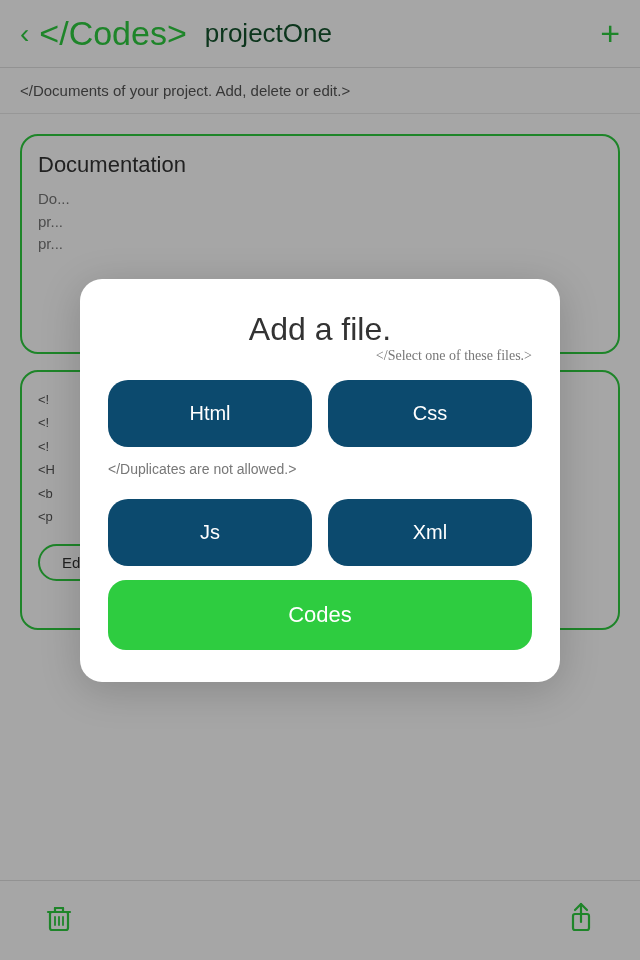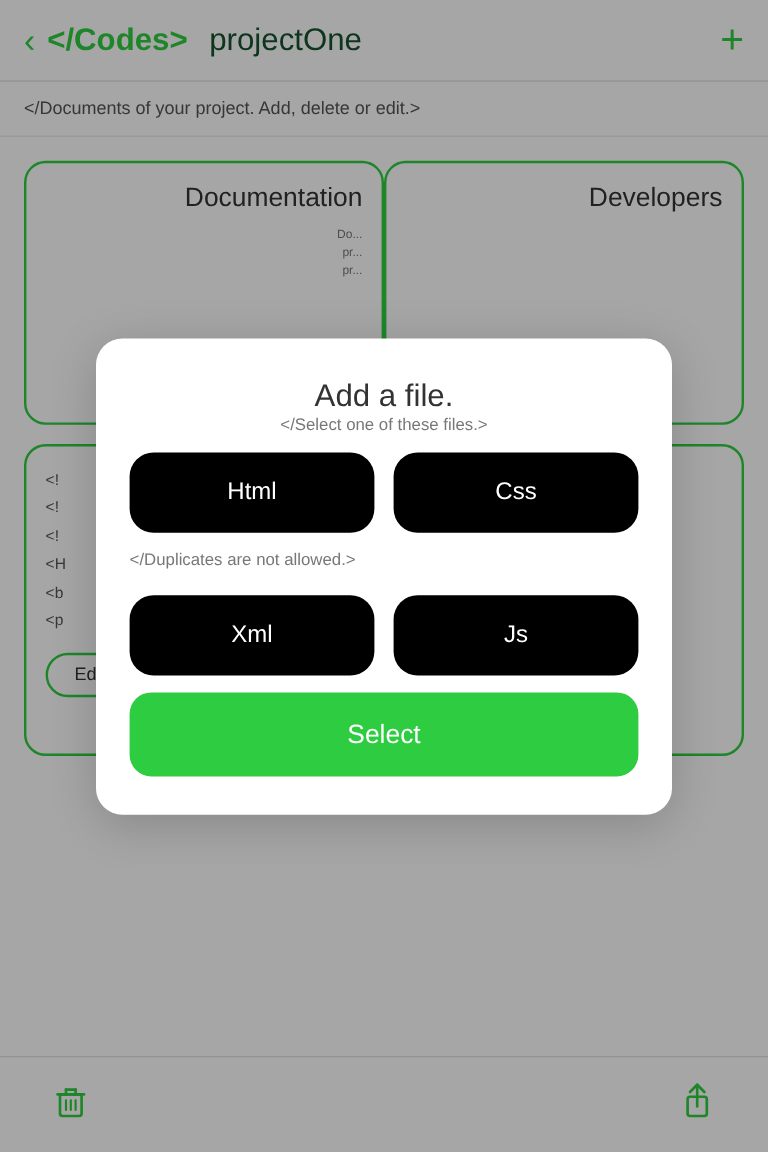--- a/index.html
+++ b/index.html
@@ -27,22 +27,22 @@
       gap: 10px;
     }
     .header-back {
       color: #2ecc40;
       font-size: 28px;
       font-weight: 300;
       cursor: pointer;
     }
     .header-title-code {
       color: #2ecc40;
-      font-size: 26px;
-      font-weight: 700;
+      font-size: 34px;
+      font-weight: 400;
     }
     .header-title-project {
       color: #14532d;
       font-size: 26px;
       font-weight: 400;
       margin-left: 8px;
     }
     .header-plus {
       color: #2ecc40;
       font-size: 34px;
@@ -61,42 +61,40 @@
     
     .main-content {
       padding: 20px;
       position: relative;
     }
 
     
     .cards-row {
       display: flex;
       margin-bottom: 16px;
-      text-align: right;
     }
     .card {
       flex: 1;
       border: 2px solid #2ecc40;
       border-radius: 18px;
       padding: 16px;
       min-height: 220px;
       position: relative;
       background: #fff;
     }
     .card-title {
       font-size: 22px;
       font-weight: 500;
       color: #333;
       margin-bottom: 10px;
     }
     .card-text {
-      font-size: 10px;
+      font-size: 15px;
       color: #777;
       line-height: 1.5;
-      margin-left: 48px;
     }
     .card-arrow {
       position: absolute;
       bottom: 12px;
       left: 50%;
       transform: translateX(-50%);
       width: 32px;
       height: 32px;
       border: 2px solid #ccc;
       border-radius: 50%;
@@ -173,38 +171,39 @@
     
     .modal {
       background: #fff;
       border-radius: 22px;
       padding: 32px 28px;
       width: 480px;
       box-shadow: 0 8px 40px rgba(0,0,0,0.18);
     }
     .modal-title {
       text-align: center;
-      font-size: 26px;
+      font-size: 32px;
       color: #333;
       font-weight: 400;
     }
     .modal-hint {
-      text-align: center;
+      text-align: right;
       color: #777;
       font-size: 14px;
       margin-bottom: 16px;
+      font-family: Liberation Serif, serif;
     }
     .modal-buttons-row {
       display: flex;
       gap: 16px;
       margin-bottom: 14px;
     }
     .modal-btn-green {
       flex: 1;
-      background: #000000;
+      background: #0c4a6e;
       color: #fff;
       border: none;
       border-radius: 20px;
       padding: 22px 10px;
       font-size: 20px;
       font-weight: 500;
       cursor: pointer;
     }
     .modal-hint2 {
       color: #777;
@@ -244,24 +243,20 @@
 <div class="subtitle">&lt;/Documents of your project. Add, delete or edit.&gt;</div>
 
 <div class="main-content">
 
   <div class="cards-row">
     <div class="card">
       <div class="card-title">Documentation</div>
       <div class="card-text">Do...<br>pr...<br>pr...</div>
       <div class="card-arrow">›</div>
     </div>
-    <div class="card">
-      <div class="card-title">Developers</div>
-      <div class="card-arrow">›</div>
-    </div>
   </div>
 
   <div class="card-second">
     <div class="card-second-text">
       &lt;!<br>&lt;!<br>&lt;!<br>&lt;H<br>&lt;b<br>&lt;p
     </div>
     <div class="card-buttons">
       <button class="btn-outline">Edit</button>
       <button class="btn-outline">Clear</button>
     </div>
@@ -274,26 +269,26 @@
     <div class="modal-hint">&lt;/Select one of these files.&gt;</div>
 
     <div class="modal-buttons-row">
       <button class="modal-btn-green">Html</button>
       <button class="modal-btn-green">Css</button>
     </div>
 
     <div class="modal-hint2">&lt;/Duplicates are not allowed.&gt;</div>
 
     <div class="modal-buttons-row">
+      <button class="modal-btn-green">Js</button>
       <button class="modal-btn-green">Xml</button>
-      <button class="modal-btn-green">Js</button>
-    </div>
-
-
-    <button class="modal-cancel-btn">Select</button>
+    </div>
+
+
+    <button class="modal-cancel-btn">Codes</button>
   </div>
 </div>
 
 <div class="bottom-toolbar">
   <span class="toolbar-icon trash-icon">
     <svg viewBox="0 0 38 38" fill="none" xmlns="http://www.w3.org/2000/svg">
       <rect x="10" y="14" width="18" height="18" rx="2" stroke="#2ecc40" stroke-width="2.2"></rect>
       <line x1="8" y1="14" x2="30" y2="14" stroke="#2ecc40" stroke-width="2.2" stroke-linecap="round"></line>
       <line x1="15" y1="14" x2="15" y2="10" stroke="#2ecc40" stroke-width="2.2" stroke-linecap="round"></line>
       <line x1="23" y1="14" x2="23" y2="10" stroke="#2ecc40" stroke-width="2.2" stroke-linecap="round"></line>

